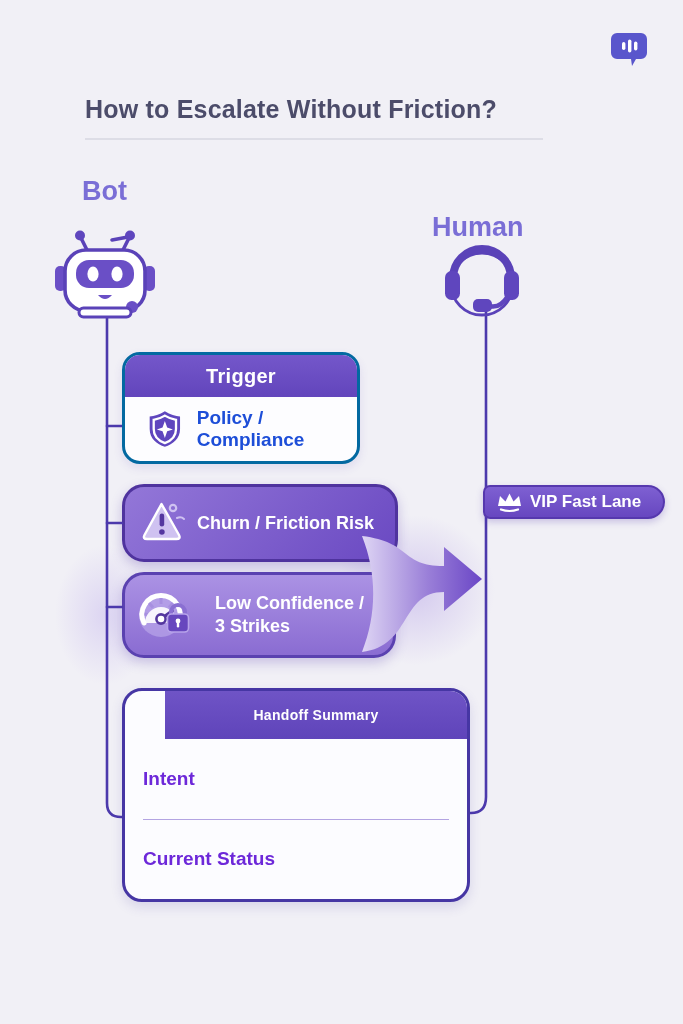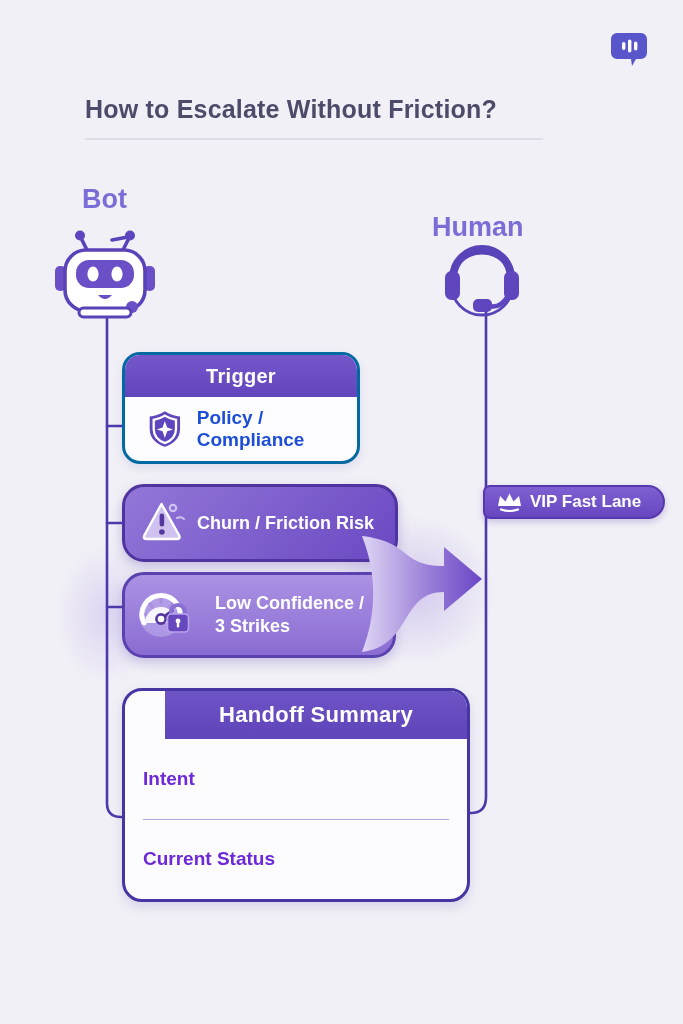--- a/index.html
+++ b/index.html
@@ -11,21 +11,21 @@
   .abs{position:absolute;}
   
   #page-title{
     left:85px;top:95px;font-size:25px;font-weight:bold;color:#4c4c6a;
     letter-spacing:.2px;white-space:nowrap;z-index:3;
   }
   #title-rule{left:85px;top:138px;width:458px;height:2px;background:#dddde6;z-index:3;}
   #brand-icon{left:611px;top:32px;width:40px;height:34px;z-index:3;}
   
   .actor-label{font-size:27px;font-weight:bold;color:#7a6ed6;z-index:3;white-space:nowrap;}
-  #bot-label{left:82px;top:184px;}
+  #bot-label{left:82px;top:176px;}
   #human-label{left:432px;top:192px;margin-top:20px;}
   #bot-icon{left:54px;top:225px;width:102px;height:99px;z-index:3;}
   #human-icon{left:436px;top:232px;width:92px;height:92px;z-index:3;}
   
   .blob{border-radius:50%;z-index:0;}
   #blob-arrow{left:335px;top:515px;width:160px;height:150px;
     background:radial-gradient(closest-side,rgba(188,170,232,.55),rgba(188,170,232,0));}
   #blob-left{left:55px;top:545px;width:100px;height:140px;
     background:radial-gradient(closest-side,rgba(200,186,238,.5),rgba(200,186,238,0));}
   
@@ -65,21 +65,21 @@
   }
   #vip-label{color:#fff;font-size:17px;font-weight:bold;white-space:nowrap;}
   
   #handoff-card{
     left:122px;top:688px;width:348px;height:214px;border:3.5px solid #4636a4;
     border-radius:20px;background:#fcfcff;overflow:hidden;
     box-shadow:0 5px 12px rgba(70,54,164,.15);display:flex;flex-direction:column;
   }
   #handoff-header{height:48px;flex:0 0 48px;background:linear-gradient(180deg,#6f54c6,#5f44ba);
     display:flex;align-items:center;justify-content:center;color:#fff;
-    font-size:22px;font-weight:bold;letter-spacing:.3px;margin-left:40px;}
+    font-size:14px;font-weight:bold;letter-spacing:.3px;margin-left:40px;}
   .handoff-row{flex:1;display:flex;align-items:center;margin:0 18px;
     color:#6d28d9;font-size:19px;font-weight:bold;}
   .handoff-row.divided{border-bottom:1.5px solid #b3a4e2;}
 </style>
 </head>
 <body>
 
 <div id="canvas">
 
   <div class="abs blob" id="blob-arrow"></div>

